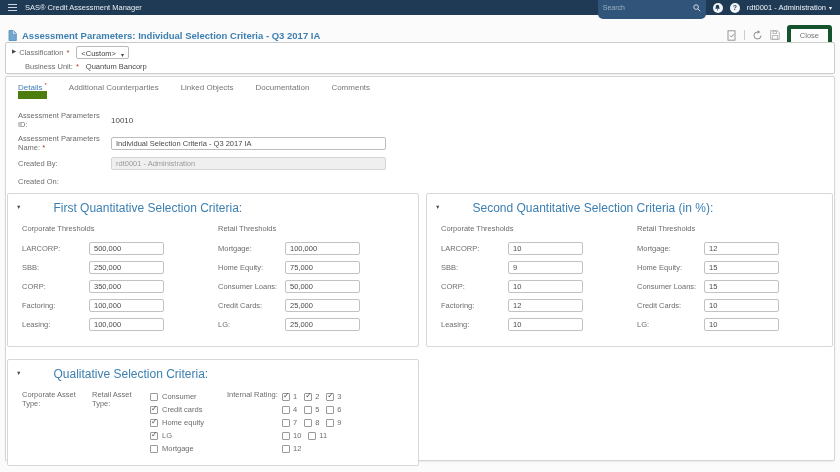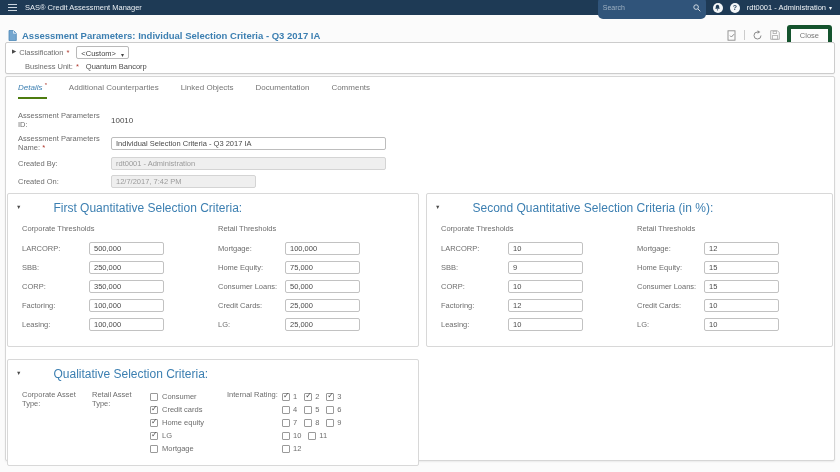--- a/index.html
+++ b/index.html
@@ -43,21 +43,21 @@
   .req { color:#b03a2e; font-size:7.5px; }
   .dropdown { margin-left:4px; border:1px solid #b9b9b9; border-radius:2px; background:#fff; padding:0 4px;
               height:13px; display:flex; align-items:flex-end; gap:5px; color:#444; font-size:7.5px; cursor:pointer; }
   .val { color:#4a4a4a; font-size:7.5px; margin-left:4px; }
 
   
   .main-panel { position:absolute; top:76px; left:5px; right:5px; height:385px; border:1px solid #d6d6d6;
                 border-radius:2px; background:#fff; box-shadow:0 1px 2px rgba(0,0,0,0.07); }
   .tabs { display:flex; gap:22px; padding:6px 12px 0 12px; height:22px; }
   .tab { font-size:8px; color:#767676; padding-bottom:3px; cursor:pointer; display:flex; gap:2px; white-space:nowrap; }
-  .tab.active { color:#3c7fb1; border-bottom:2px solid #4d7c0f;font-style:italic; }
+  .tab.active { color:#3c7fb1; border-bottom:8px solid #4d7c0f; }
   .sup { font-size:6px; transform:translateY(-1px); }
 
   .form { padding:12px 12px 0 12px; }
   .frow { display:flex; align-items:center; margin-bottom:5px; min-height:13px; }
   .flabel { width:93px; flex-shrink:0; color:#6d6d6d; font-size:7.5px; }
   .static-val { color:#4a4a4a; font-size:8px; }
   .text-input { height:13px; border:1px solid #bdbdbd; border-radius:2px; font-size:7.5px; color:#4a4a4a;
                 padding:0 4px; font-family:inherit; outline:none; background:#fff; }
   .name-input { width:275px; }
   .dis-input { width:275px; background:#efefef; color:#9b9b9b; border-color:#d4d4d4; }
@@ -211,21 +211,20 @@
       <div class="frow">
         <span class="flabel"><span>Assessment Parameters Name:</span> <span class="req">*</span></span>
         <input class="text-input name-input" value="Individual Selection Criteria - Q3 2017 IA" style="">
       </div>
       <div class="frow">
         <span class="flabel">Created By:</span>
         <input class="text-input dis-input" disabled="" value="rdt0001 - Administration" style="">
       </div>
       <div class="frow">
         <span class="flabel">Created On:</span>
-        <input class="text-input dis-input date-input" disabled="" value="12/7/2017, 7:42 PM" style="">
       </div>
     </div>
 
     <div class="panels-row">
 
       <section class="sub-panel p1">
         <div class="sp-header">
           <span class="tri">▼</span>
           <span class="sp-title">First Quantitative Selection Criteria:</span>
         </div>

